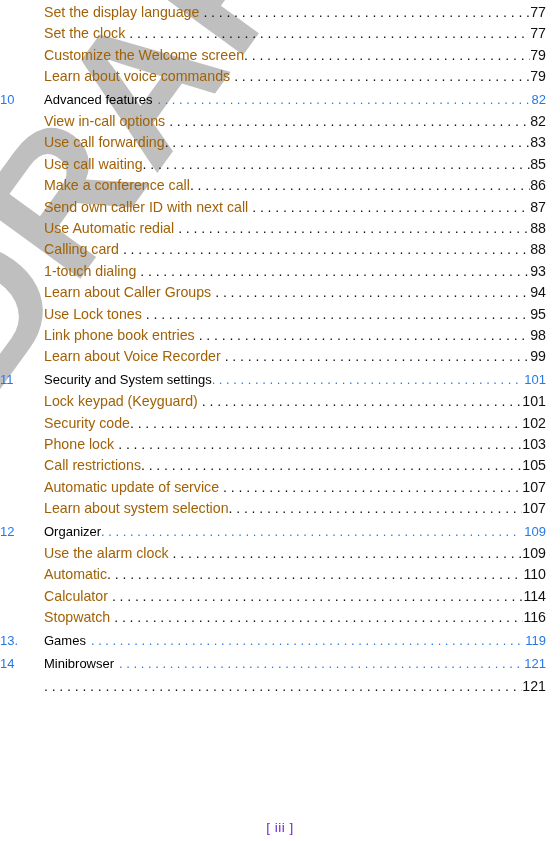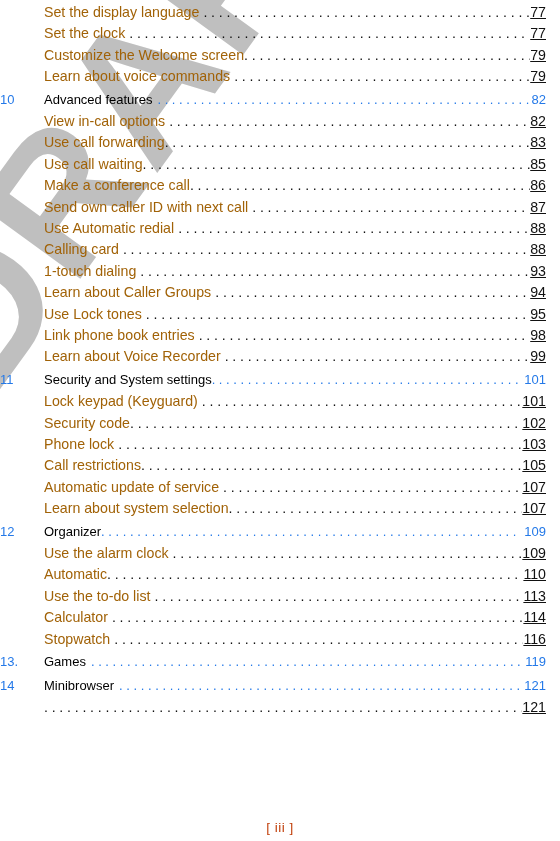--- a/index.html
+++ b/index.html
@@ -103,21 +103,20 @@
   }
   .toc-row.item .title {
     color: #a16207;
     padding-right: 4px;
   }
   .toc-row.item .leader {
     color: #111111;
   }
   .toc-row.item .pageno {
     color: #111111;
-    text-decoration: underline;
   }
 
   
   .leader {
     flex: 1 1 auto;
     overflow: hidden;
     position: relative;
     min-width: 10px;
     align-self: baseline;
   }
@@ -144,21 +143,21 @@
   
   #footer {
     position: absolute;
     left: 0;
     top: 818px;
     width: 560px;
     text-align: center;
     z-index: 3;
   }
   #footer .folio {
-    color: #c2410c;
+    color: #6d28d9;
     font-size: 13.5px;
     letter-spacing: 0.5px;
   }
 </style>
 </head>
 <body>
 
 <div id="page">
 
   <div id="watermark">
@@ -323,26 +322,20 @@
         <span class="pageno">109</span>
       </div>
       <div class="toc-row item">
         <span class="num"></span>
         <span class="title tight">Automatic</span>
         <span class="leader"></span>
         <span class="pageno">110</span>
       </div>
       <div class="toc-row item">
         <span class="num"></span>
-        <span class="title">Use the to-do list</span>
-        <span class="leader"></span>
-        <span class="pageno">113</span>
-      </div>
-      <div class="toc-row item">
-        <span class="num"></span>
         <span class="title">Calculator</span>
         <span class="leader"></span>
         <span class="pageno">114</span>
       </div>
       <div class="toc-row item">
         <span class="num"></span>
         <span class="title">Stopwatch</span>
         <span class="leader"></span>
         <span class="pageno">116</span>
       </div>

